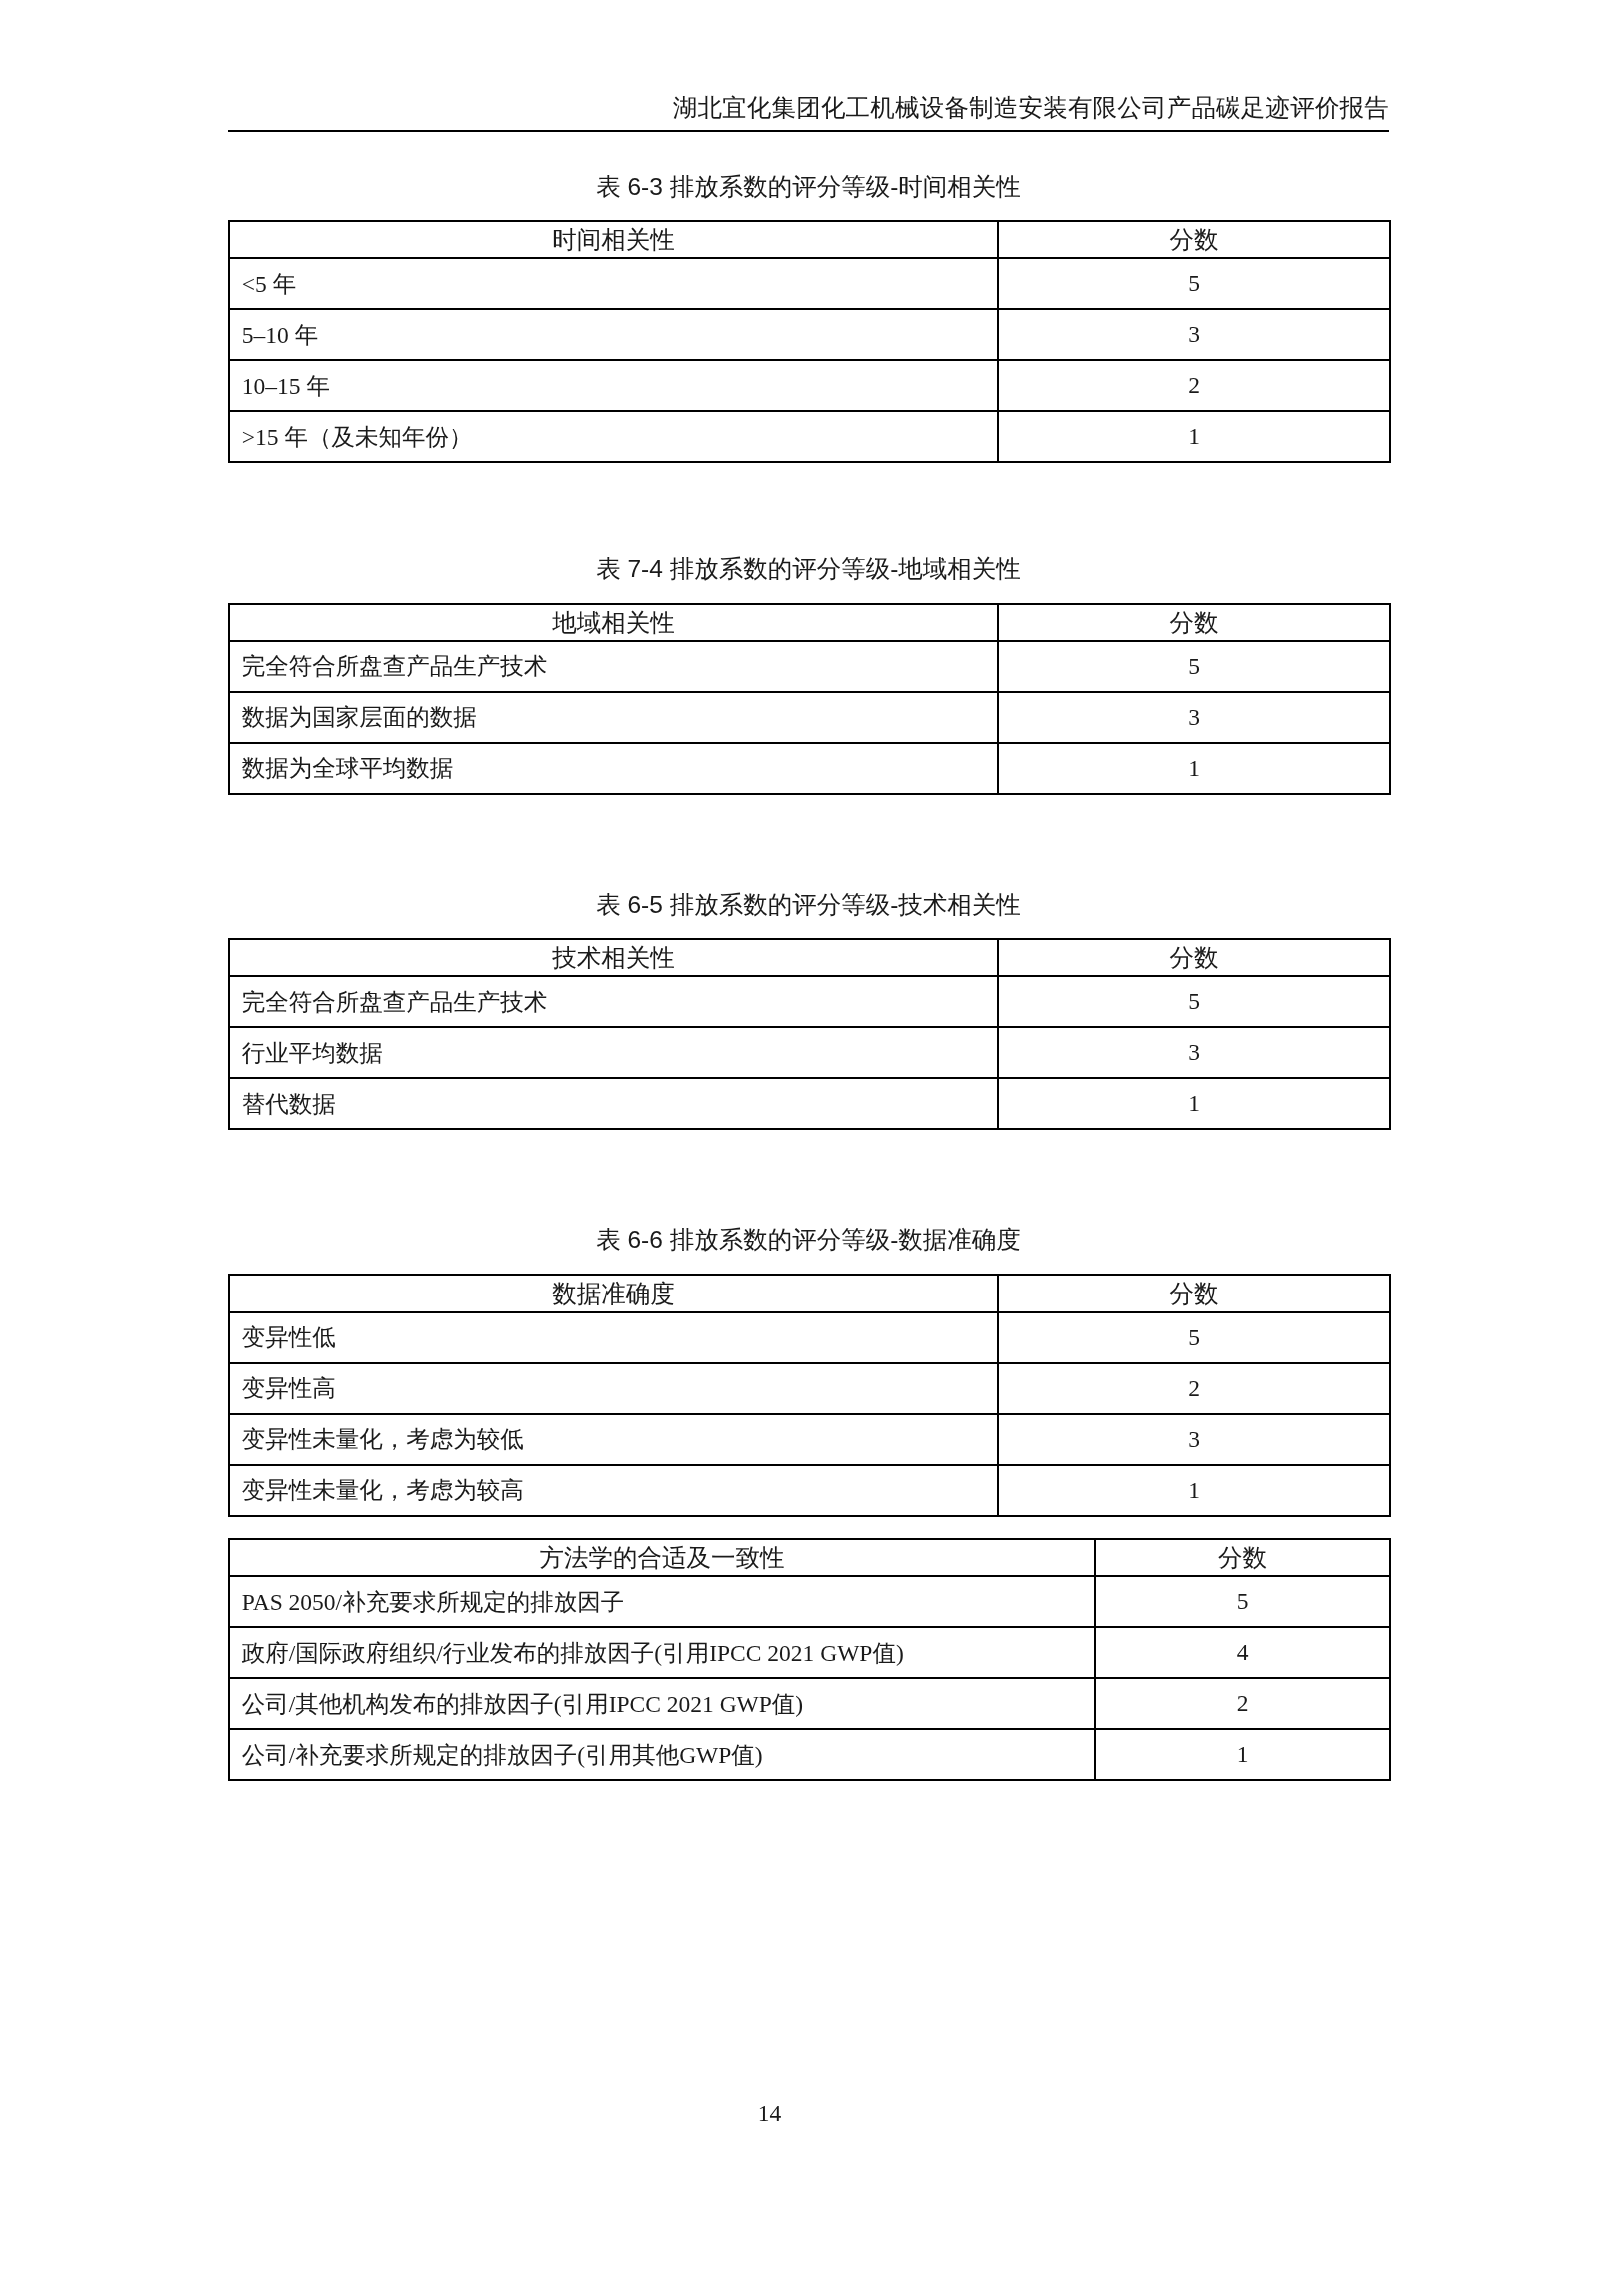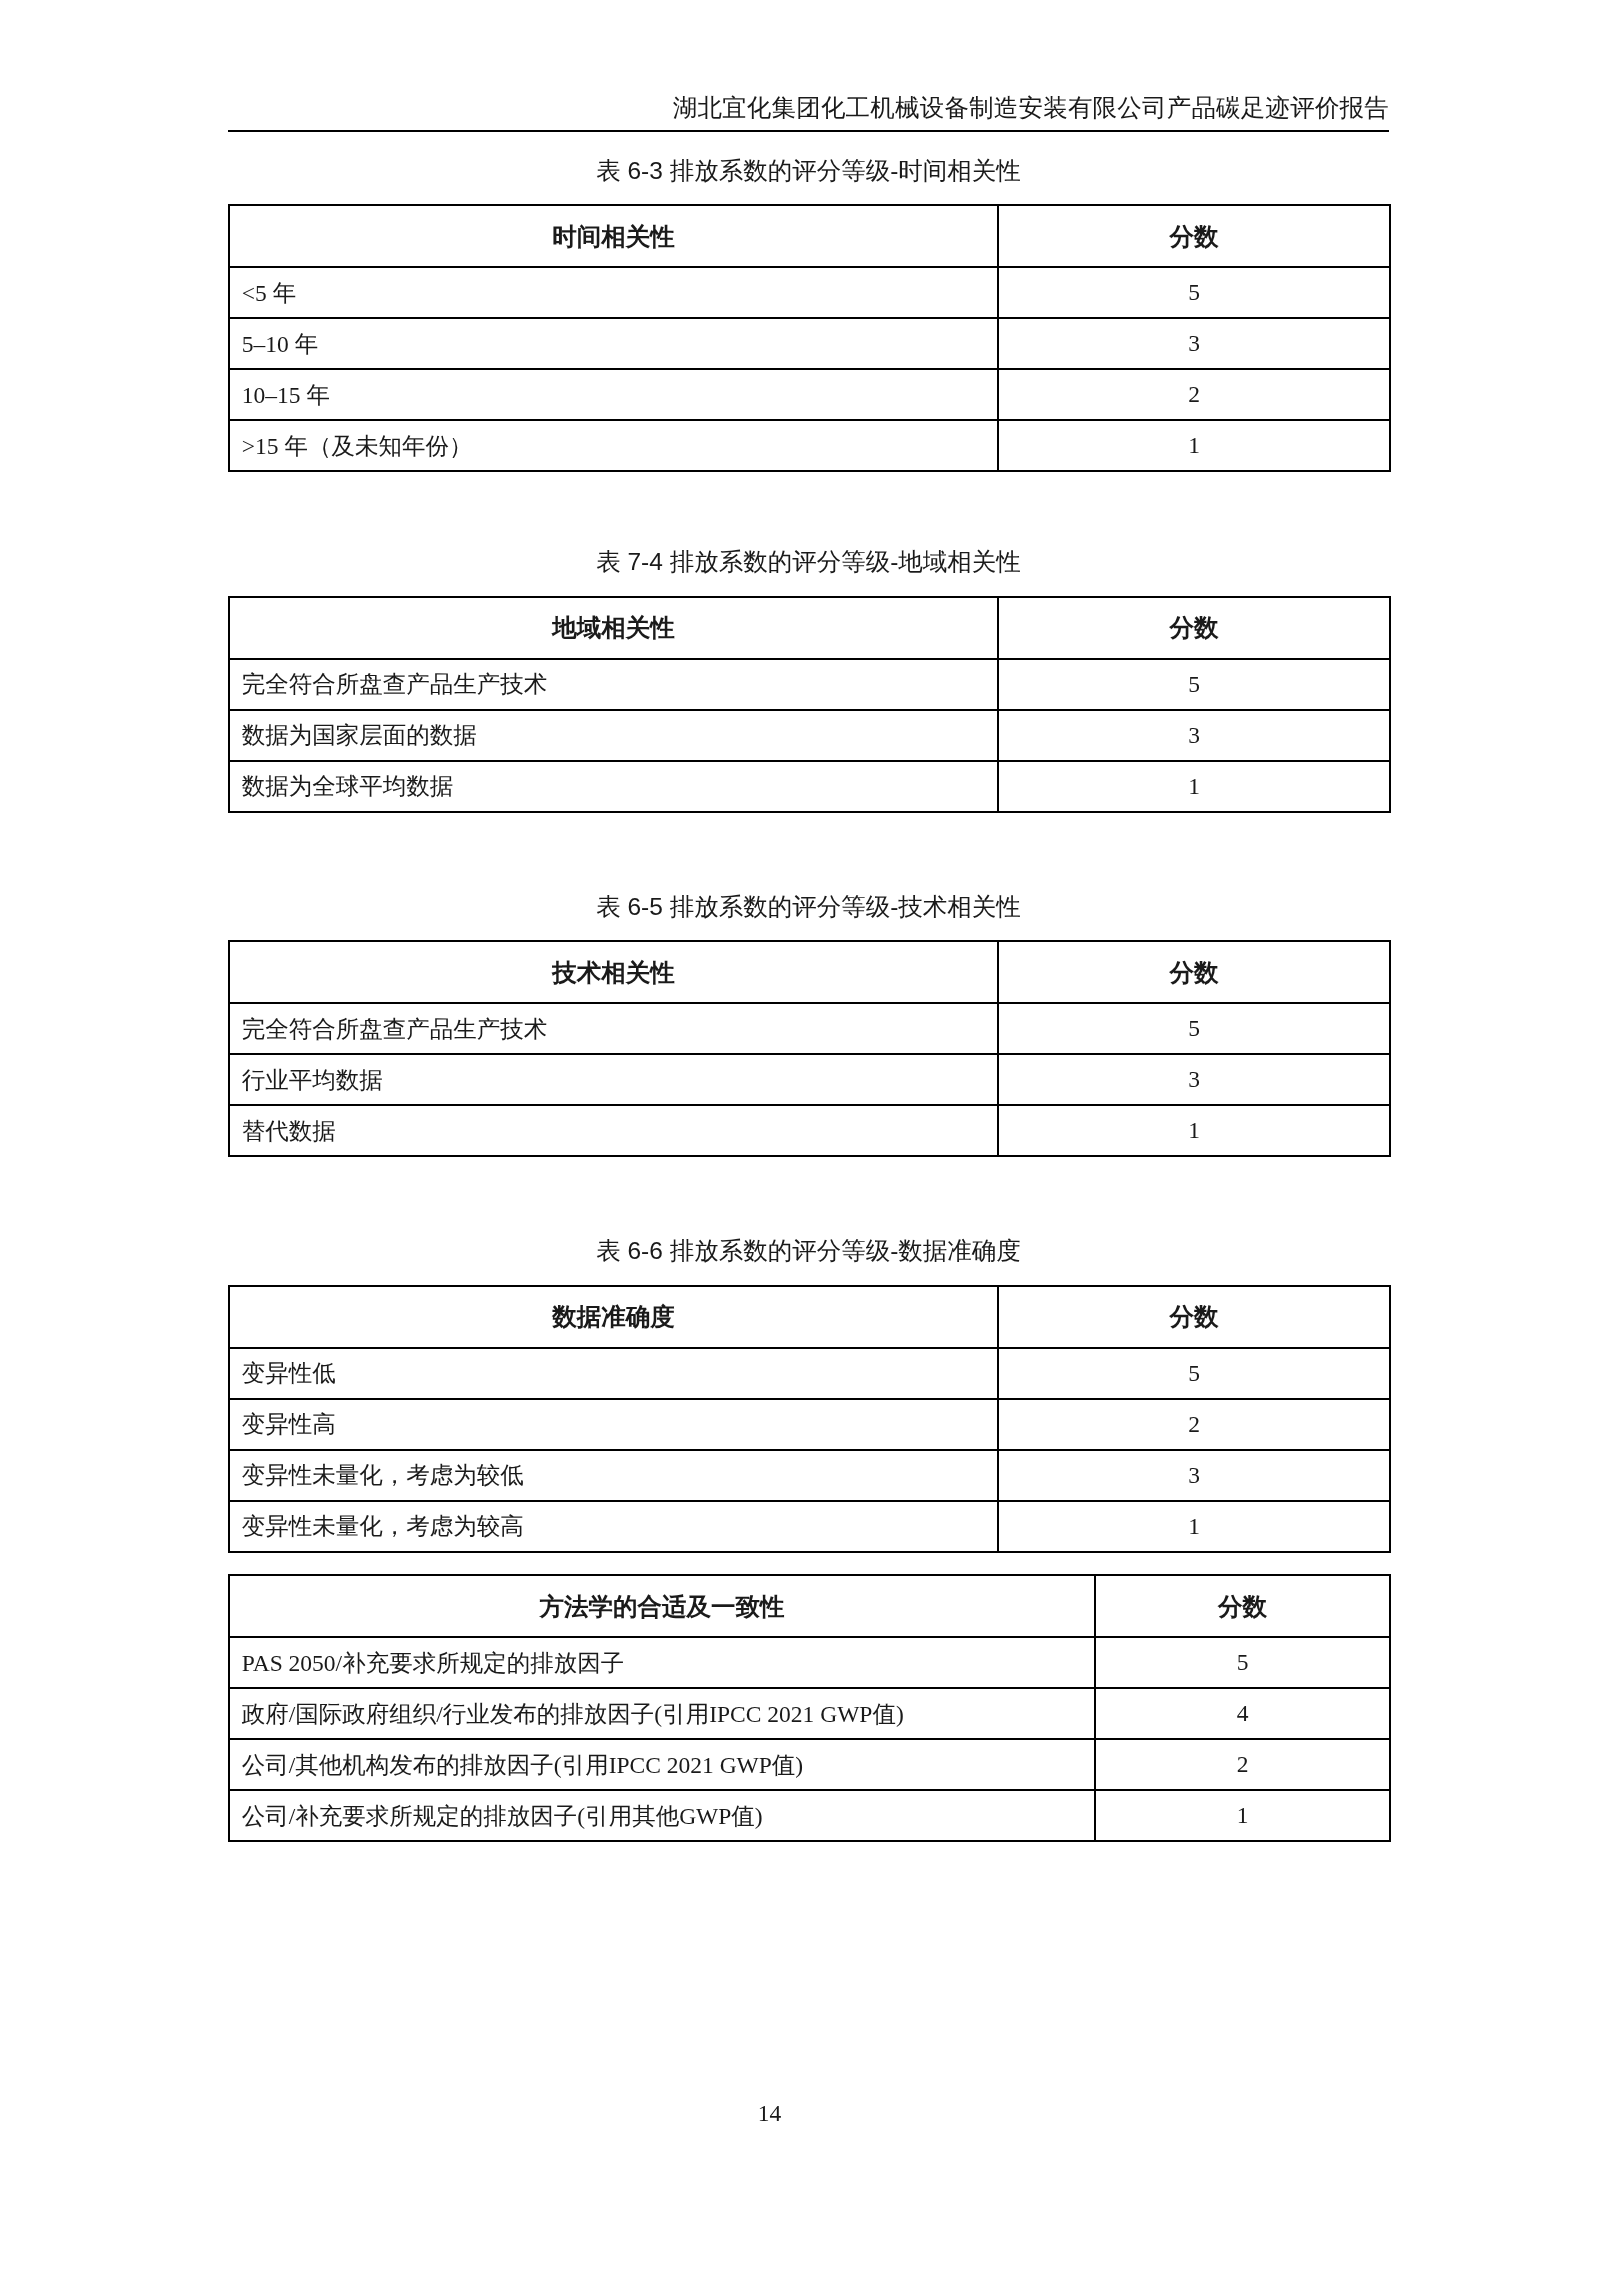--- a/index.html
+++ b/index.html
@@ -52,41 +52,42 @@
     width: 1161px;
   }
 
   .caption {
     text-align: center;
     font-size: 24.5px;
     line-height: 1.3;
     color: #1a1a1a;
     font-family: "Liberation Sans", "DejaVu Sans", sans-serif;
     font-weight: normal;
+    margin-top: 16px;
   }
 
   table.grid {
     border-collapse: collapse;
     width: 1161px;
     table-layout: fixed;
     margin: 0;
   }
   table.grid td, table.grid th {
     border: 2px solid #000000;
     padding: 0;
     vertical-align: middle;
     font-size: 23.5px;
     color: #1a1a1a;
     font-weight: normal;
   }
   table.grid th {
     text-align: center;
-    height: 62px;
+    height: 37px;
     font-family: "Liberation Sans", "DejaVu Sans", sans-serif;
-    font-weight: bold;
+    font-weight: normal;
     font-size: 24.5px;
   }
   table.grid td.label {
     text-align: left;
     padding: 0 9.8px 0 11.8px;
     height: 51px;
     font-family: "Liberation Serif", "DejaVu Serif", serif;
     margin-top: 47px;
   }
   table.grid td.score {

